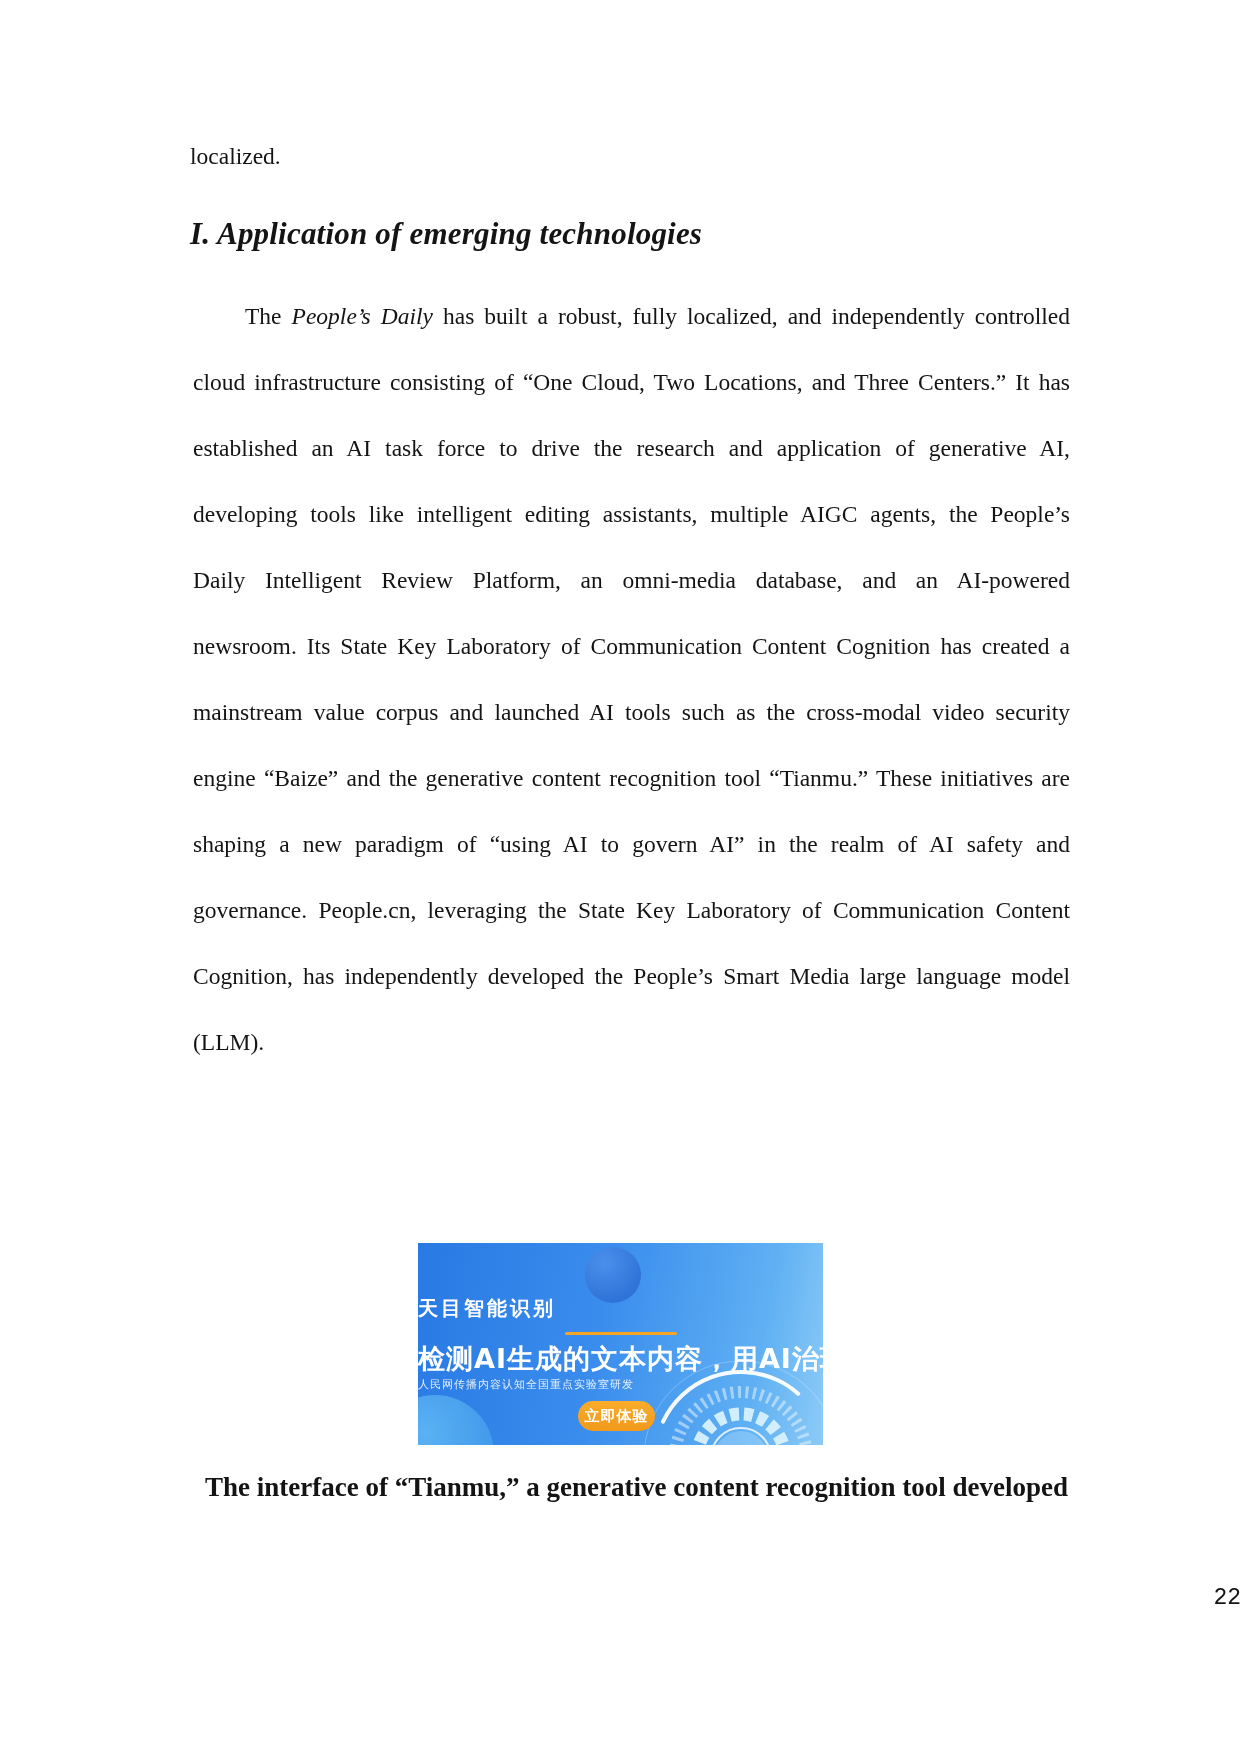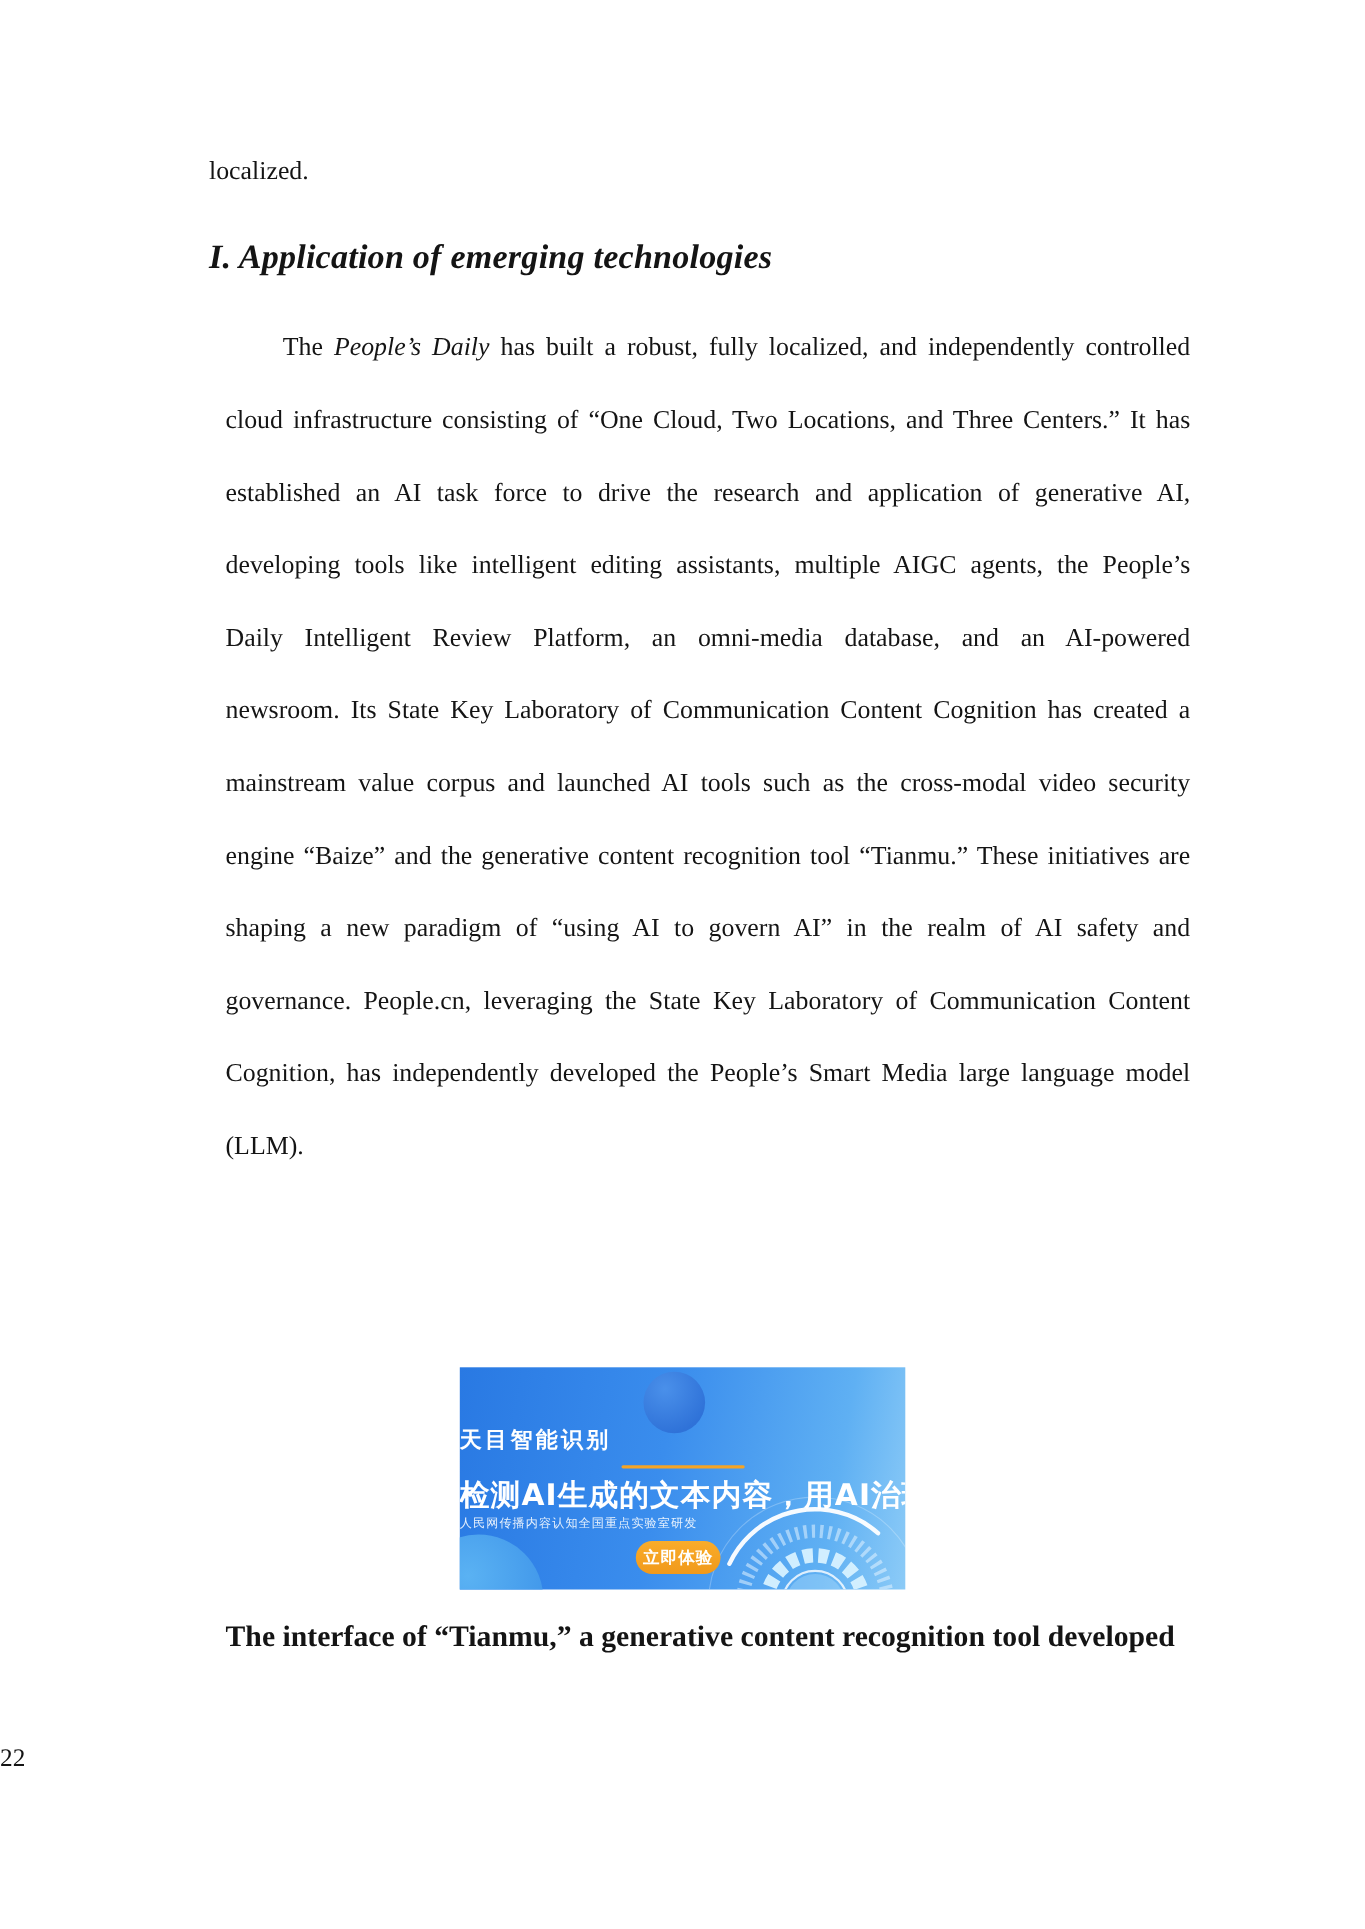--- a/index.html
+++ b/index.html
@@ -21,21 +21,21 @@
   .section-heading {
     position: absolute;
     left: 190px; top: 213px;
     font-size: 31px; line-height: 42px;
     font-weight: bold;
     letter-spacing: 0.2px;
     font-style: italic;
   }
   .body-paragraph {
     position: absolute;
-    left: 205px; top: 283px;
+    left: 193px; top: 283px;
     width: 877px;
     font-size: 23.5px;
     line-height: 66px;
     text-align: justify;
     text-indent: 52px;
     word-spacing: 2px;
   }
   .body-paragraph .it { font-style: italic; }
   .figure-banner {
     position: absolute;
@@ -91,21 +91,21 @@
   }
   .caption-line {
     position: absolute; left: 16px; width: 100%;
     text-align: center; font-weight: bold;
     font-size: 27px; line-height: 30px;
   }
   .caption-1 { top: 1472px; }
   .caption-2 { top: 1537px; }
   .page-number {
     position: absolute; left: 0; top: 1585px; width: 100%;
-    text-align: left; font-size: 23px;
+    text-align: right; font-size: 23px; font-family: Liberation Mono, monospace;
   }
 </style>
 </head>
 <body>
 
 <div class="page">
 
   <div class="intro-line">localized.</div>
 
   <h1 class="section-heading">I. Application of emerging technologies</h1>

